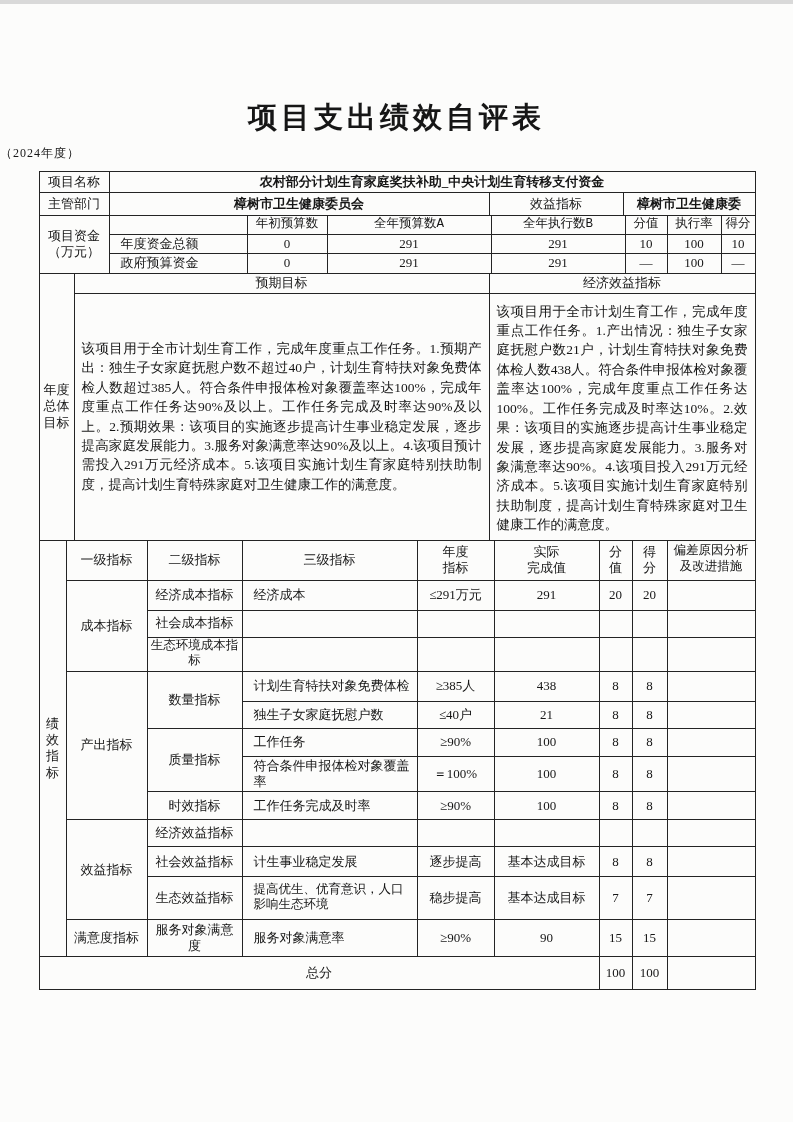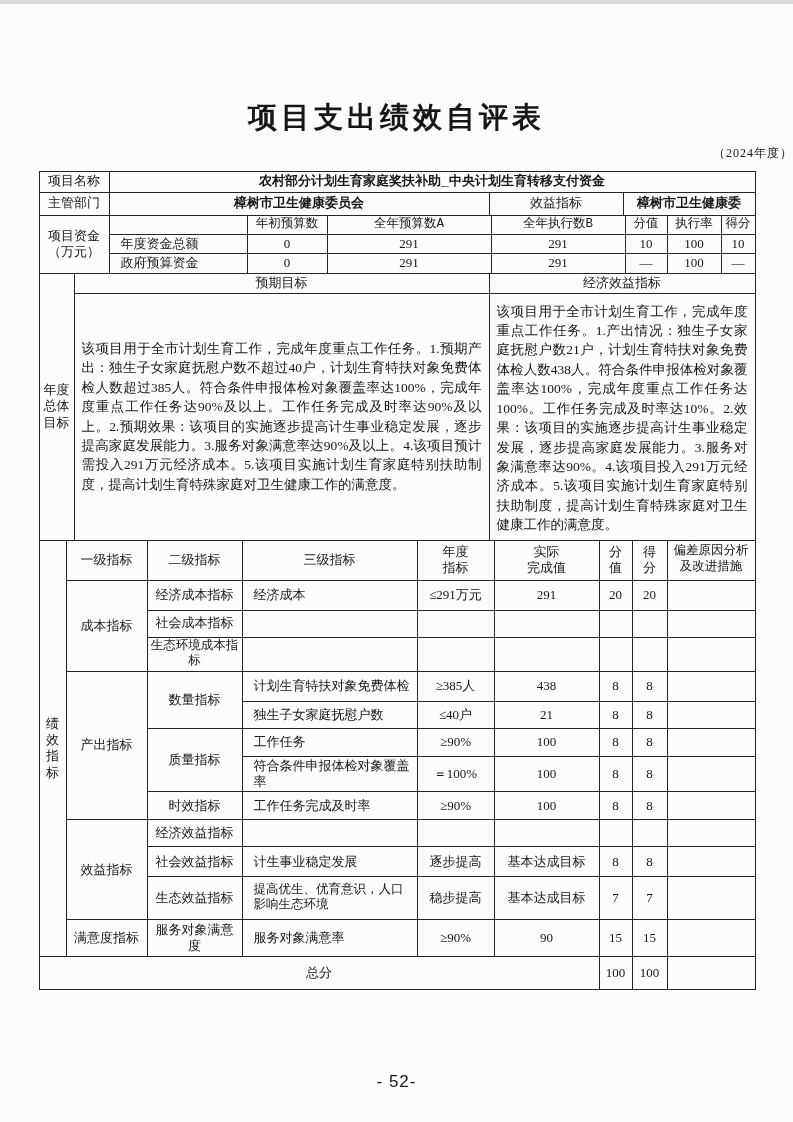--- a/index.html
+++ b/index.html
@@ -1,26 +1,26 @@
 <!DOCTYPE html>
 <html><head>
 <meta charset="utf-8">
 <style>
   html,body{margin:0;padding:0;}
   body{background:#d9d9d9;font-family:"Liberation Serif","DejaVu Serif",serif;}
   .page{width:793px;height:1122px;background:#fcfcfb;color:#161616;position:relative;margin:4px auto;overflow:hidden;}
   .title{ text-align:center;padding-top:94px;font-size:29px;font-weight:bold;letter-spacing:4px;
           font-family:"Liberation Sans","DejaVu Sans",sans-serif;}
-  .subtitle{text-align:right;font-size:12px;margin-top:7px;letter-spacing:1px;}
+  .subtitle{text-align:left;font-size:12px;margin-top:7px;letter-spacing:1px;}
   .tables{width:716px;margin:9px auto 0;}
   table{border-collapse:collapse;table-layout:fixed;width:716px;}
   .tables table + table{margin-top:-1px;}
   td{border:1.5px solid #242424;text-align:center;vertical-align:middle;padding:1px 2px;
      font-size:13px;line-height:1.25;overflow:hidden;}
-  .sans{font-family:Liberation Mono, monospace;}
+  .sans{font-family:Liberation Serif, serif;}
   .bold{font-weight:bold;}
   .pre{white-space:pre-line;}
   .left{text-align:left;padding-left:11px;padding-right:4px;}
   .goaltext{font-size:13.5px;line-height:1.44;text-align:justify;vertical-align:middle;
             padding:4px 7px;}
   .goaltext.top{vertical-align:top;padding-top:8px;}
   .small{font-size:12.5px;font-family:Liberation Mono, monospace;}
   .pagenum{position:absolute;left:0;right:0;top:1068px;text-align:center;font-size:17px;
            font-family:"Liberation Sans","DejaVu Sans",sans-serif;letter-spacing:1px;}
 </style>
@@ -273,15 +273,14 @@
         <td colspan="6">总分</td>
         <td>100</td>
         <td>100</td>
         <td></td>
       </tr>
     </tbody>
       </table>
 
   </div>
 
-  <div class="pagenum">- 52-</div>
 
 </div>
 
 </body></html>

